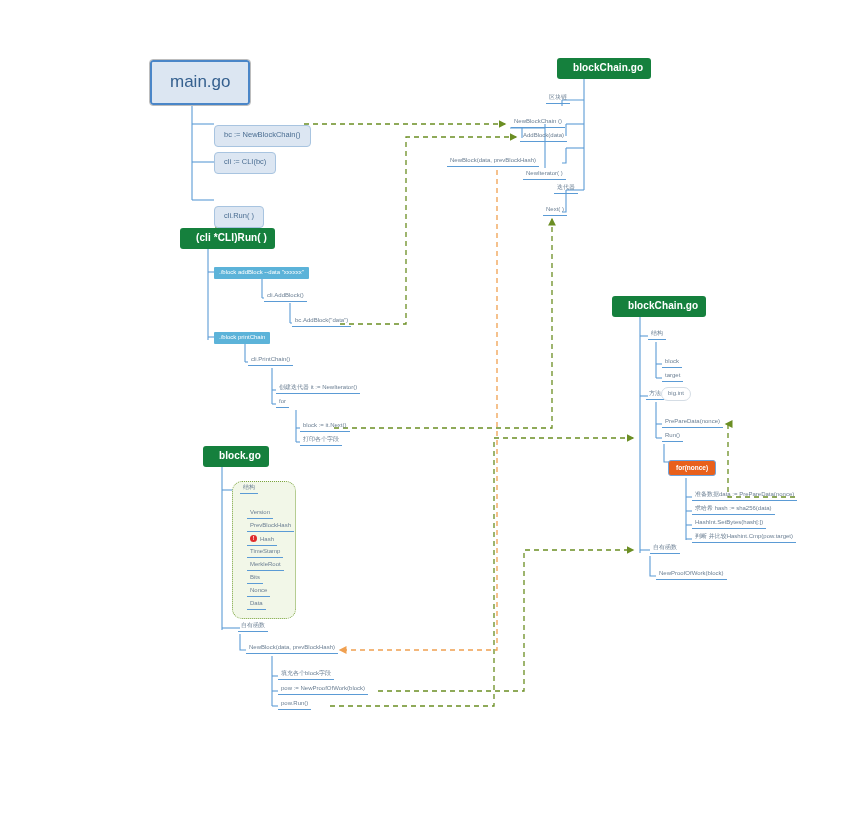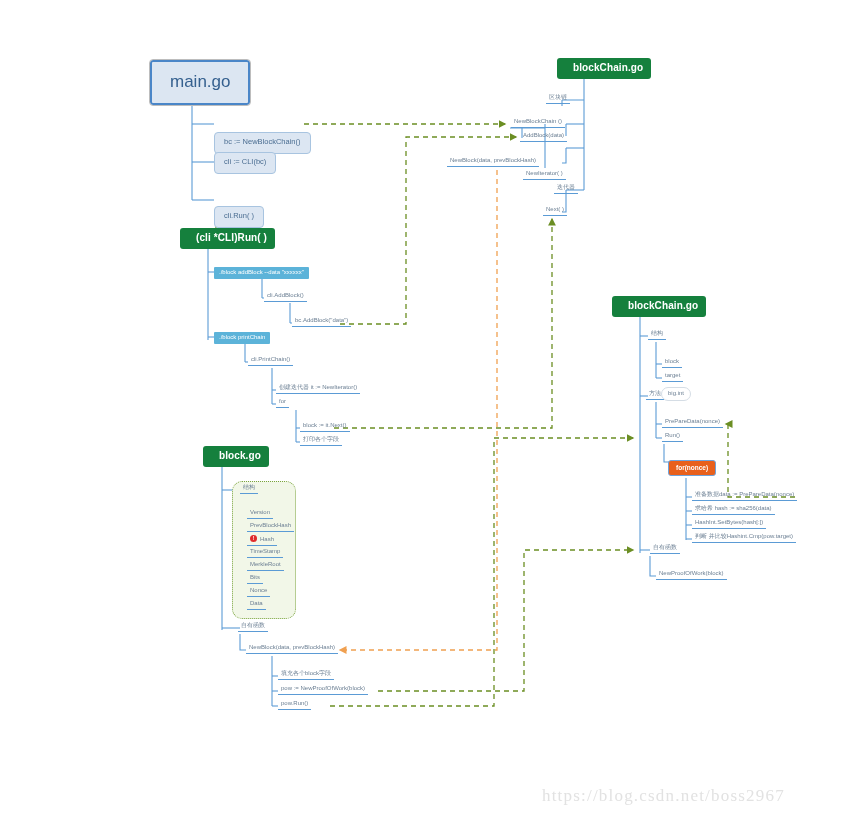--- a/index.html
+++ b/index.html
@@ -235,21 +235,21 @@
       <path d="M795,497 L728,497 L728,424 L726,424" marker-end="url(#ag)"></path>
     </g>
 
     <g stroke="#f0a050" fill="none" stroke-width="1.3" stroke-dasharray="5,4">
       <path d="M497,170 L497,650 L340,650" marker-end="url(#ao)"></path>
     </g>
   </svg>
 
   <div class="node root-node" style="left:150px; top:60px;">main.go</div>
 
-  <div class="node call-node" style="left:214px; top:132px;text-align:right;">bc := NewBlockChain()</div>
+  <div class="node call-node" style="left:214px; top:125px;text-align:right;">bc := NewBlockChain()</div>
 
   <div class="node call-node" style="left:214px; top:152px;">cli := CLI(bc)</div>
 
   <div class="node call-node" style="left:214px; top:190px;margin-top:16px;">cli.Run( )</div>
 
   <div class="node file-node" style="left:180px; top:228px;">(cli *CLI)Run( )</div>
 
   <div class="node cmd-node" style="left:214px; top:267px;">./block addBlock --data "xxxxxx"</div>
 
   <div class="node leaf-node" style="left:264px; top:292px;">cli.AddBlock()</div>
@@ -341,15 +341,14 @@
   <div class="node leaf-node cn" style="left:238px; top:622px;">自有函数</div>
 
   <div class="node leaf-node" style="left:246px; top:644px;">NewBlock(data, prevBlockHash)</div>
 
   <div class="node leaf-node cn" style="left:278px; top:670px;">填充各个block字段</div>
 
   <div class="node leaf-node" style="left:278px; top:685px;">pow := NewProofOfWork(block)</div>
 
   <div class="node leaf-node" style="left:278px; top:700px;">pow.Run()</div>
 
-  <div class="watermark">https://blog.csdn.net/boss2967</div>
 
 </div>
 
 </body></html>

